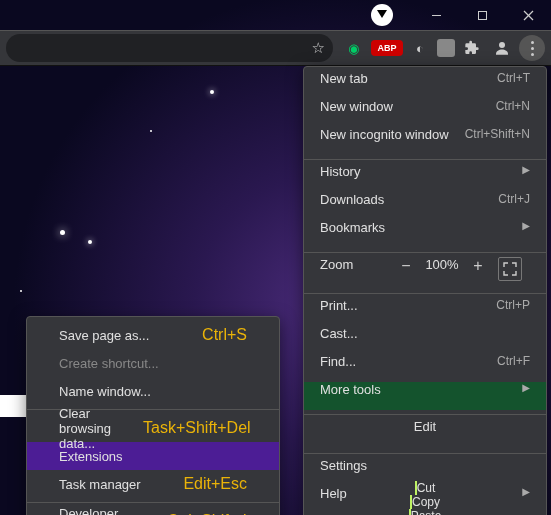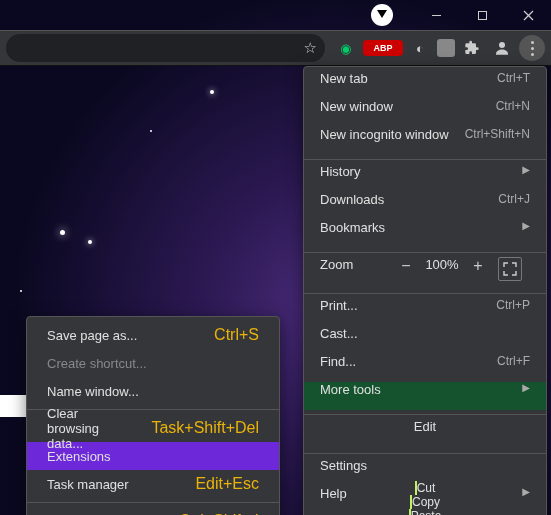--- a/index.html
+++ b/index.html
@@ -30,21 +30,21 @@
   .toolbar {
     position:absolute; top:30px; left:0; right:0; height:36px;
     background:#35363a; border-top:1px solid #555; border-bottom:1px solid #111;
     display:flex; align-items:center; justify-content:flex-end; padding:0 6px; gap:4px;
   }
   .url-edge {
     flex:1; height:28px; background:#202124; border-radius:14px; margin-right:4px;
     display:flex; align-items:center; justify-content:flex-end; padding-right:8px;
   }
   .t-icon { width:26px; height:26px; display:flex; align-items:center; justify-content:center; border-radius:50%; color:#ccc; }
-  .t-icon.abp { background:#c00; color:#fff; font-size:9px; font-weight:bold; border-radius:4px; width:40px; height:16px;}
+  .t-icon.abp { background:#c00; color:#fff; font-size:9px; font-weight:bold; border-radius:4px; width:32px; height:16px;}
   .t-icon.green { color:#0c6; }
   .kebab { display:flex; flex-direction:column; gap:3px; }
   .kebab i { width:3px; height:3px; background:#ccc; border-radius:50%; }
   .star { color:#ccc; font-size:15px; }
 
   
   .menu {
     position:absolute; top:66px; right:4px; width:244px;
     background:#35363a; border:1px solid #555; border-radius:4px;
     box-shadow:0 4px 16px rgba(0,0,0,0.5);
@@ -72,24 +72,24 @@
 
   
   .submenu {
     position:absolute; top:316px; left:26px; width:254px;
     background:#35363a; border:1px solid #555; border-radius:4px;
     box-shadow:0 4px 16px rgba(0,0,0,0.5);
     padding:4px 0;
   }
   .sub-item {
     display:flex; align-items:center; justify-content:space-between;
-    height:28px; padding:0 20px; color:#e0e0e0; cursor:default;gap:32px;
+    height:28px; padding:0 32px; color:#e0e0e0; cursor:default;gap:32px;
   }
   .sub-item.disabled { color:#888; }
-  .sub-item.selected { background:#6d28d9; }
+  .sub-item.selected { background:#4c1d95; }
   .sub-item .sc { color:#eab308; font-size:16px; }
 
   .whitebar { position:absolute; top:395px; left:0; width:26px; height:22px; background:#fff; }
 </style>
 </head>
 <body>
 
 <div class="stars">
   <span style="top:90px; left:210px; width:4px; height:4px; box-shadow:0 0 6px #fff"></span>
   <span style="top:230px; left:60px; width:5px; height:5px; box-shadow:0 0 8px #fff"></span>

